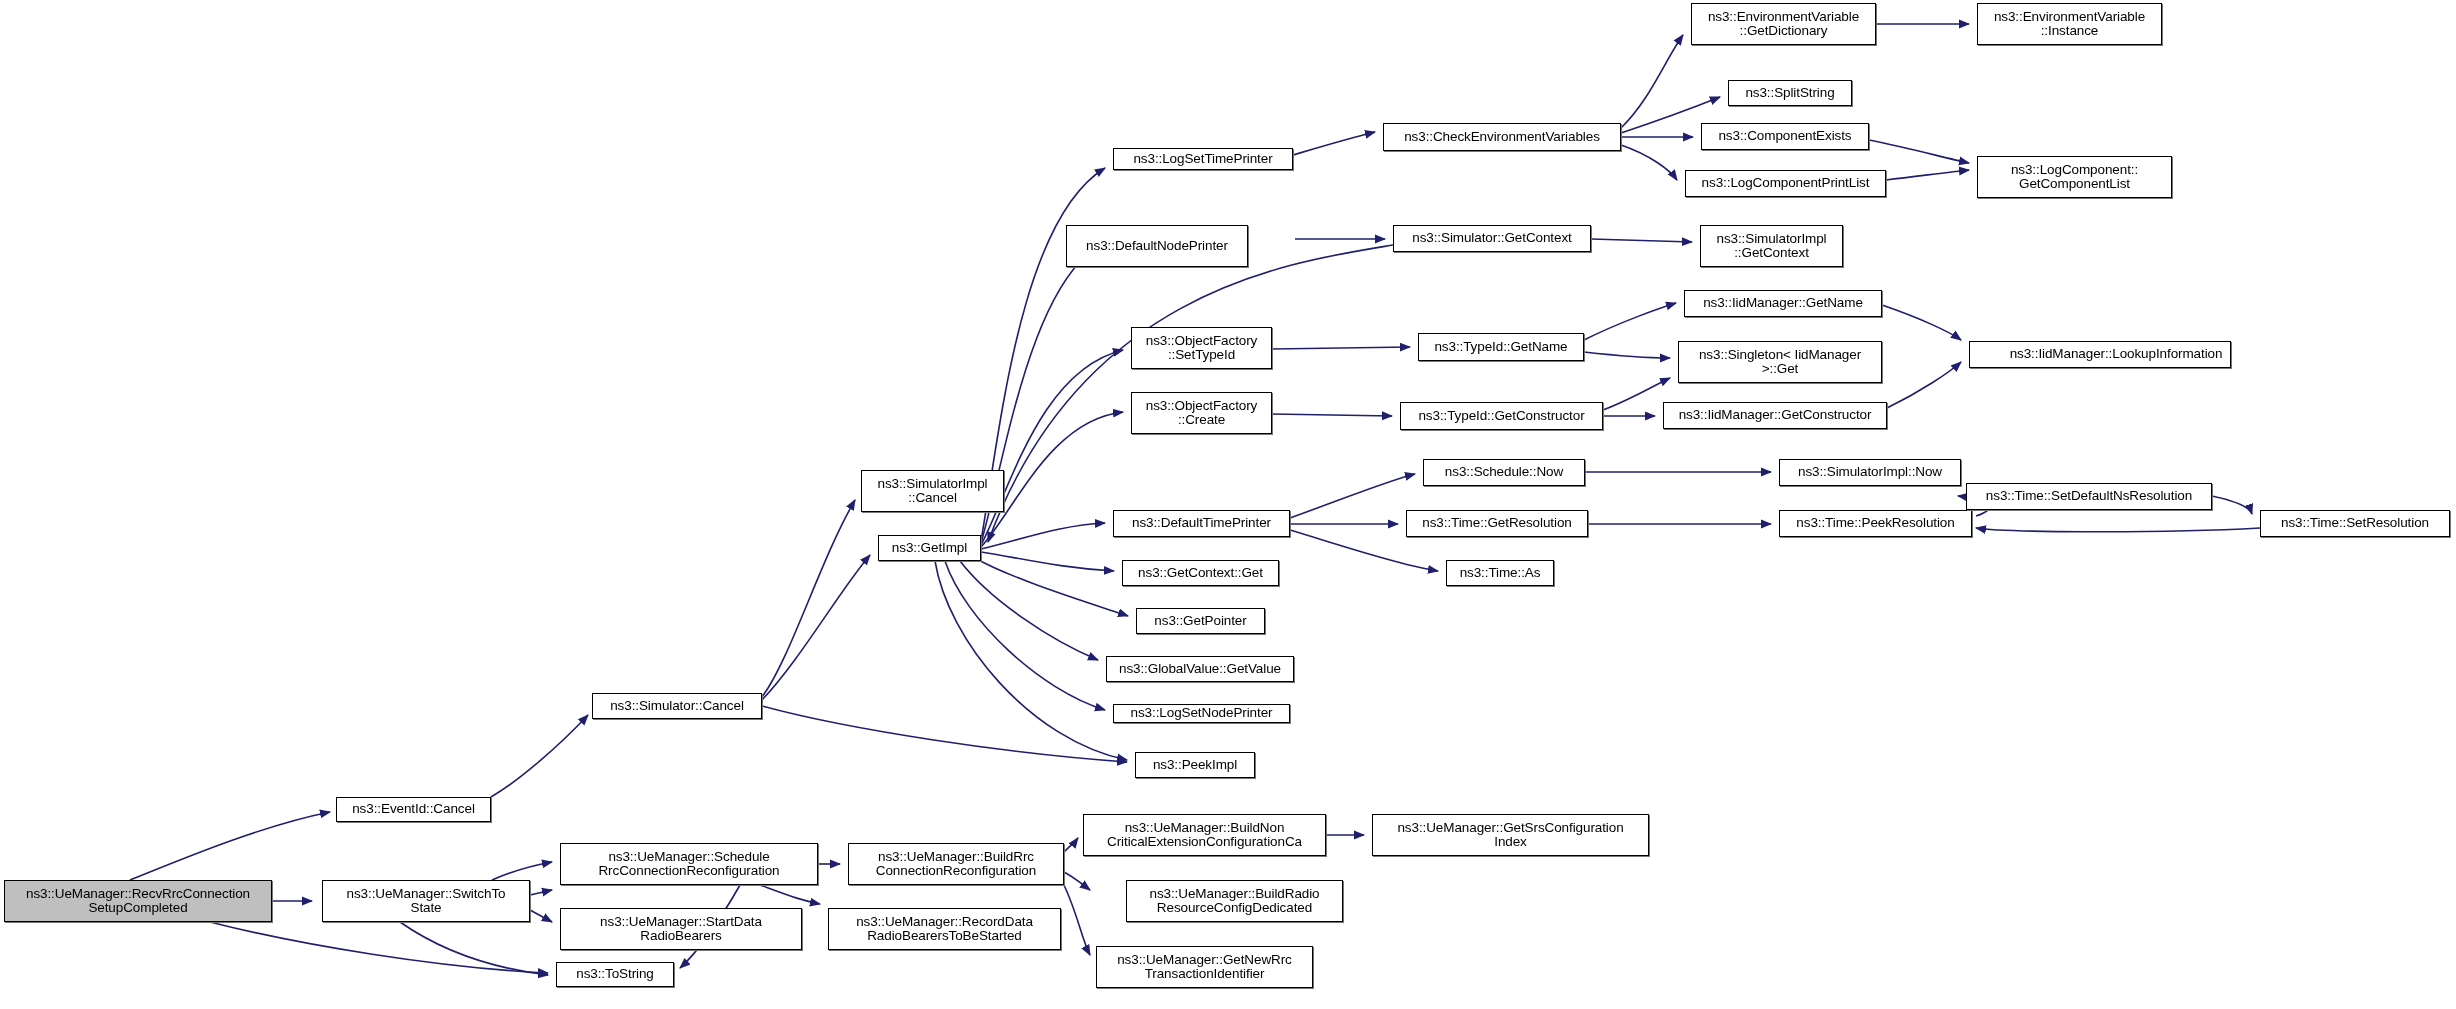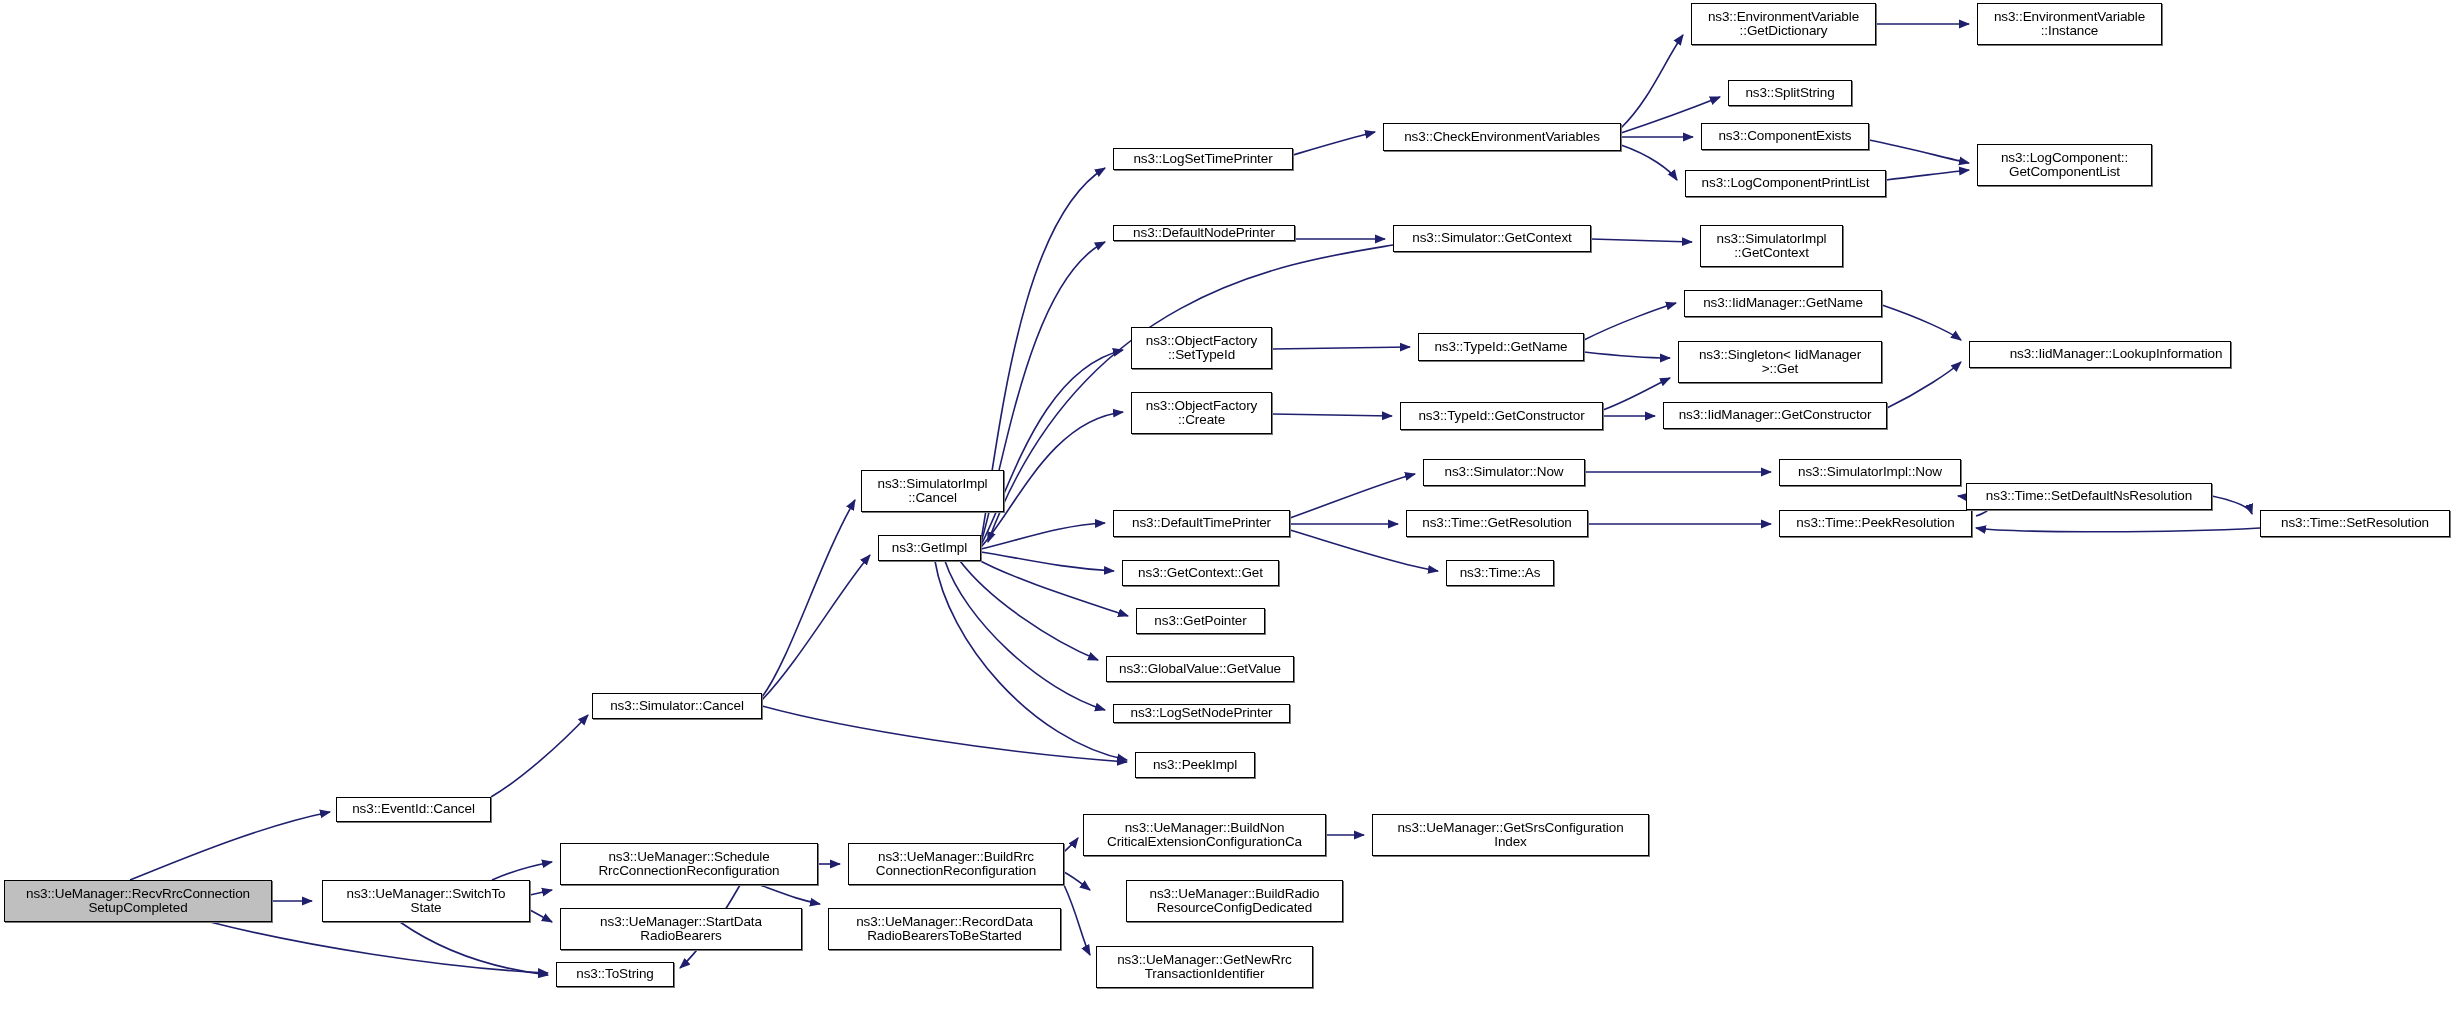--- a/index.html
+++ b/index.html
@@ -114,46 +114,46 @@
 ResourceConfigDedicated</div>
       <div class="node" style="left: 1096px; top: 946px; width: 217px; height: 42px;">ns3::UeManager::GetNewRrc
 TransactionIdentifier</div>
       <div class="node" style="left: 1372px; top: 814px; width: 277px; height: 42px;">ns3::UeManager::GetSrsConfiguration
 Index</div>
       <div class="node" style="left: 592px; top: 693px; width: 170px; height: 26px;">ns3::Simulator::Cancel</div>
       <div class="node" style="left: 861px; top: 470px; width: 143px; height: 42px;">ns3::SimulatorImpl
 ::Cancel</div>
       <div class="node" style="left: 878px; top: 535px; width: 103px; height: 26px;">ns3::GetImpl</div>
       <div class="node" style="left: 1113px; top: 148px; width: 180px; height: 22px;">ns3::LogSetTimePrinter</div>
-      <div class="node" style="left: 1113px; top: 225px; width: 182px; height: 16px;">ns3::DefaultNodePrinter</div>
+      <div class="node" style="left: 1066px; top: 225px; width: 182px; height: 42px;">ns3::DefaultNodePrinter</div>
       <div class="node" style="left: 1131px; top: 327px; width: 141px; height: 42px;">ns3::ObjectFactory
 ::SetTypeId</div>
       <div class="node" style="left: 1131px; top: 392px; width: 141px; height: 42px;">ns3::ObjectFactory
 ::Create</div>
       <div class="node" style="left: 1113px; top: 510px; width: 177px; height: 27px;">ns3::DefaultTimePrinter</div>
       <div class="node" style="left: 1122px; top: 560px; width: 157px; height: 26px;">ns3::GetContext::Get</div>
       <div class="node" style="left: 1136px; top: 608px; width: 129px; height: 26px;">ns3::GetPointer</div>
       <div class="node" style="left: 1106px; top: 656px; width: 188px; height: 26px;">ns3::GlobalValue::GetValue</div>
       <div class="node" style="left: 1113px; top: 704px; width: 177px; height: 19px;">ns3::LogSetNodePrinter</div>
       <div class="node" style="left: 1135px; top: 752px; width: 120px; height: 26px;">ns3::PeekImpl</div>
       <div class="node" style="left: 1383px; top: 123px; width: 238px; height: 28px;">ns3::CheckEnvironmentVariables</div>
       <div class="node" style="left: 1393px; top: 225px; width: 198px; height: 27px;">ns3::Simulator::GetContext</div>
       <div class="node" style="left: 1418px; top: 333px; width: 166px; height: 28px;">ns3::TypeId::GetName</div>
       <div class="node" style="left: 1400px; top: 402px; width: 203px; height: 28px;">ns3::TypeId::GetConstructor</div>
-      <div class="node" style="left: 1423px; top: 459px; width: 162px; height: 27px;">ns3::Simulator::Now</div>
+      <div class="node" style="left: 1423px; top: 459px; width: 162px; height: 27px;">ns3::Schedule::Now</div>
       <div class="node" style="left: 1406px; top: 510px; width: 182px; height: 27px;">ns3::Time::GetResolution</div>
       <div class="node" style="left: 1446px; top: 560px; width: 108px; height: 26px;">ns3::Time::As</div>
       <div class="node" style="left: 1691px; top: 3px; width: 185px; height: 42px;">ns3::EnvironmentVariable
 ::GetDictionary</div>
       <div class="node" style="left: 1728px; top: 80px; width: 124px; height: 26px;">ns3::SplitString</div>
       <div class="node" style="left: 1701px; top: 123px; width: 168px; height: 27px;">ns3::ComponentExists</div>
       <div class="node" style="left: 1685px; top: 170px; width: 201px; height: 27px;">ns3::LogComponentPrintList</div>
       <div class="node" style="left: 1977px; top: 3px; width: 185px; height: 42px;">ns3::EnvironmentVariable
 ::Instance</div>
-      <div class="node" style="left: 1977px; top: 144px; width: 175px; height: 42px;">ns3::LogComponent::
+      <div class="node" style="left: 1977px; top: 156px; width: 195px; height: 42px;">ns3::LogComponent::
 GetComponentList</div>
       <div class="node" style="left: 1700px; top: 225px; width: 143px; height: 42px;">ns3::SimulatorImpl
 ::GetContext</div>
       <div class="node" style="left: 1684px; top: 290px; width: 198px; height: 27px;">ns3::IidManager::GetName</div>
       <div class="node" style="left: 1678px; top: 341px; width: 204px; height: 42px;">ns3::Singleton&lt; IidManager
 &gt;::Get</div>
       <div class="node" style="left: 1663px; top: 402px; width: 224px; height: 27px;">ns3::IidManager::GetConstructor</div>
       <div class="node" style="left: 1969px; top: 341px; width: 262px; height: 27px; padding-left: 36px;">ns3::IidManager::LookupInformation</div>
       <div class="node" style="left: 1779px; top: 459px; width: 182px; height: 27px;">ns3::SimulatorImpl::Now</div>
       <div class="node" style="left: 1779px; top: 510px; width: 193px; height: 27px;">ns3::Time::PeekResolution</div>

